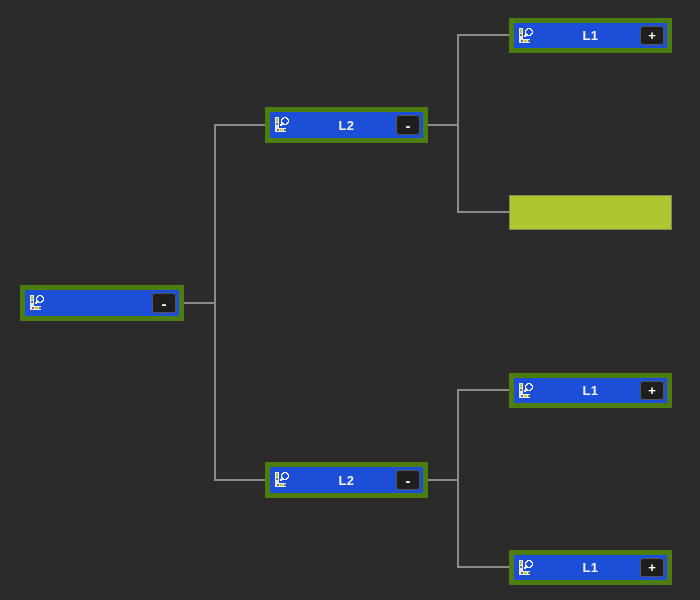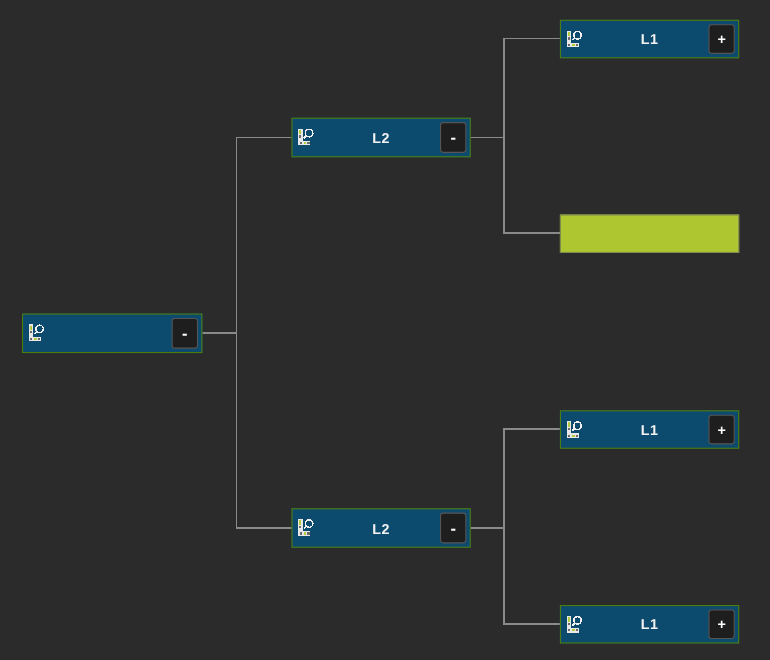--- a/index.html
+++ b/index.html
@@ -23,22 +23,22 @@
   .edges {
     position: absolute;
     left: 0; top: 0;
     width: 700px;
     height: 600px;
     pointer-events: none;
   }
   .node {
     position: absolute;
     box-sizing: border-box;
-    background: #0c4a6e;
-    border: 1px solid #4d7c0f;
+    background: #1d4ed8;
+    border: 5px solid #4d7c0f;
     display: flex;
     align-items: stretch;
   }
   .node-icon {
     width: 26px;
     flex: 0 0 26px;
     display: flex;
     align-items: center;
     justify-content: center;
   }

